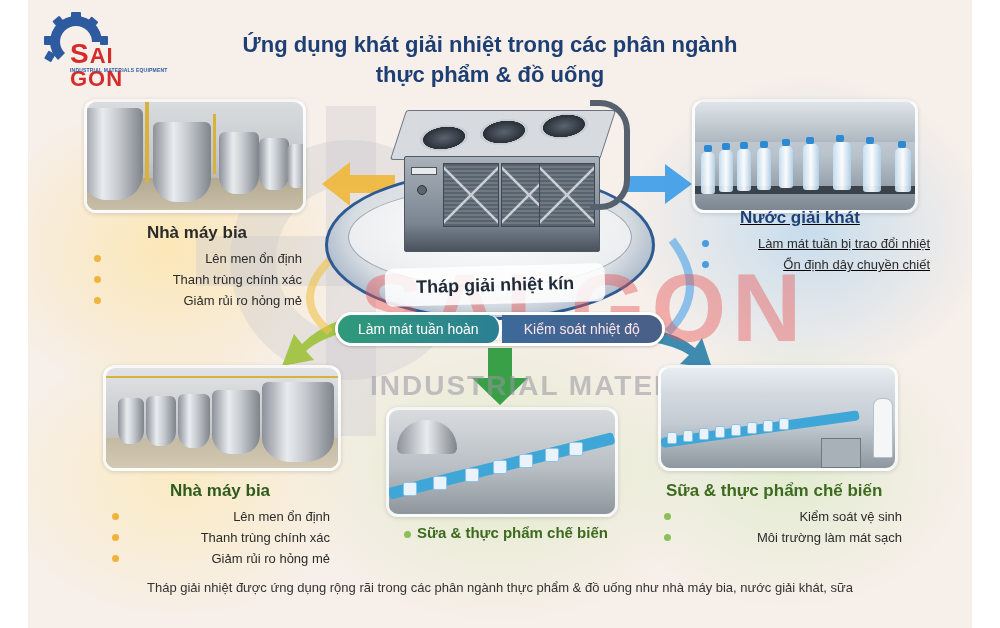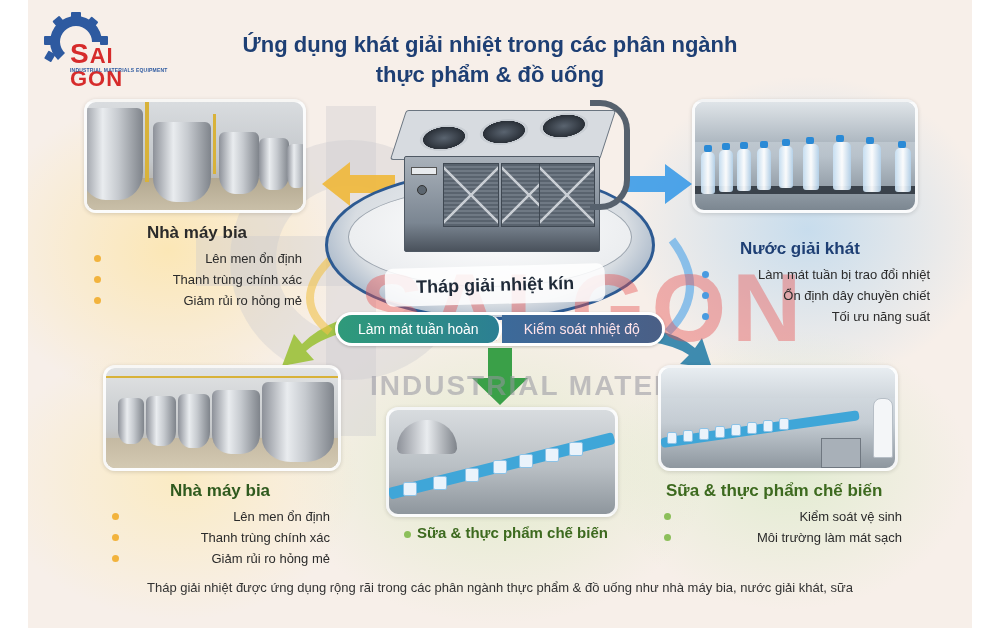--- a/index.html
+++ b/index.html
@@ -282,26 +282,25 @@
   <div class="bottle" style="left:24px;top:48px;"></div>
   <div class="bottle" style="left:42px;top:47px;"></div>
   <div class="bottle" style="left:62px;top:46px;"></div>
   <div class="bottle" style="left:84px;top:44px;"></div>
   <div class="bottle" style="left:108px;top:42px;width:16px;height:46px;"></div>
   <div class="bottle" style="left:138px;top:40px;width:18px;height:48px;"></div>
   <div class="bottle" style="left:168px;top:42px;width:18px;height:48px;"></div>
   <div class="bottle" style="left:200px;top:46px;width:16px;height:44px;"></div>
 </div>
 
-<div class="block" style="left:700px;top:238px;width:230px;">
+<div class="block" style="left:700px;top:207px;width:230px;text-decoration:underline;">
   <h3 style="color:#1e3f74;text-align:left;padding-left:40px;">Nước giải khát</h3>
   <ul>
     <li><span class="dot" style="background:#4a9be0;"></span><span>Làm mát tuần bị trao đổi nhiệt</span></li>
     <li><span class="dot" style="background:#4a9be0;"></span><span>Ổn định dây chuyền chiết</span></li>
-    <li><span class="dot" style="background:#4a9be0;"></span><span>Tối ưu năng suất</span></li>
   </ul>
 </div>
 
 <div class="photo" style="left:103px;top:365px;width:238px;height:106px;background:linear-gradient(180deg,#e1e3e4 0%,#c5c8cb 60%,#b7ad99 100%);">
   <div class="floor" style="background:linear-gradient(180deg,#c4b9a2,#d3c9b2);"></div>
   <div class="pipe" style="left:0;top:8px;width:238px;height:2px;"></div>
   <div class="tank" style="left:12px;top:30px;width:26px;height:46px;"></div>
   <div class="tank" style="left:40px;top:28px;width:30px;height:50px;"></div>
   <div class="tank" style="left:72px;top:26px;width:32px;height:54px;"></div>
   <div class="tank" style="left:106px;top:22px;width:48px;height:64px;"></div>

